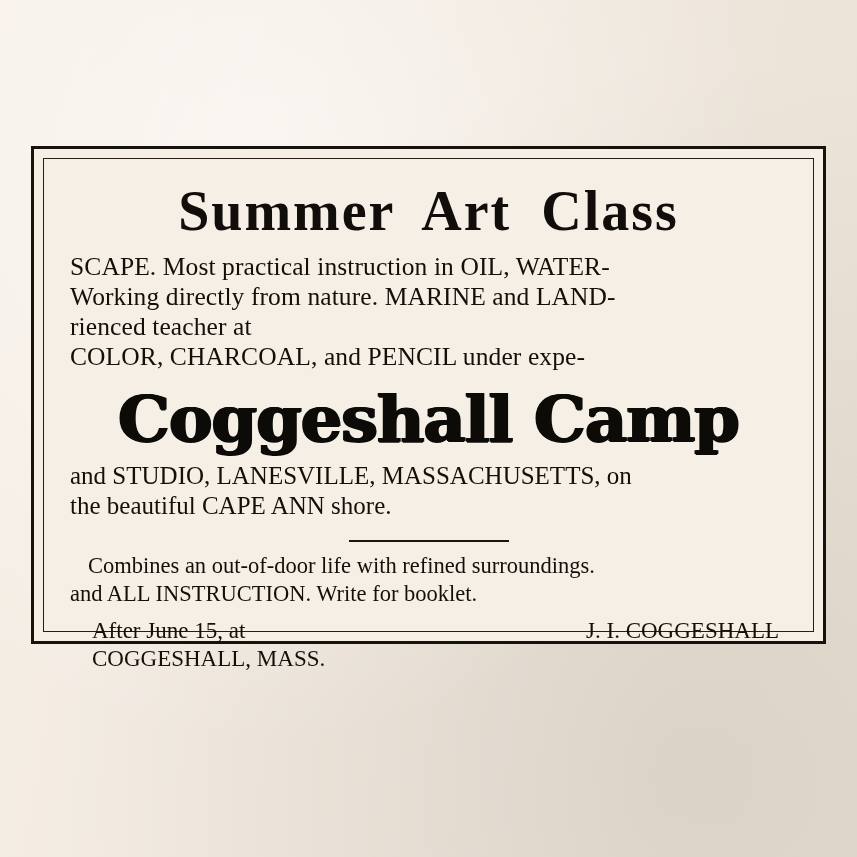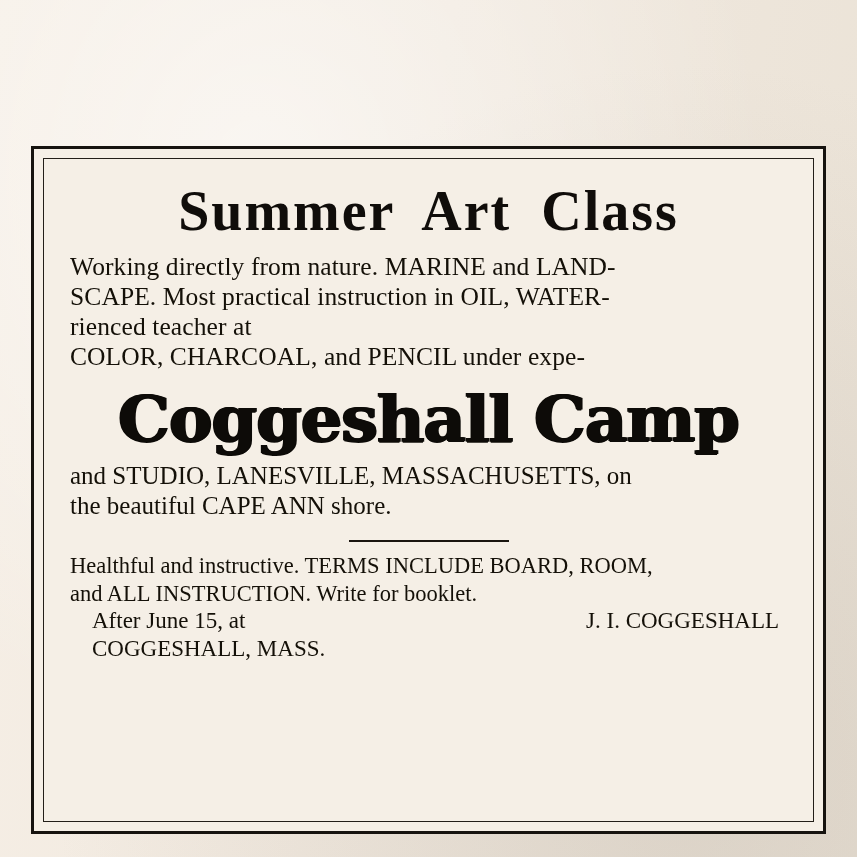--- a/index.html
+++ b/index.html
@@ -26,21 +26,21 @@
     background:
       radial-gradient(ellipse at 30% 20%, rgba(255,255,255,0.55), rgba(255,255,255,0) 60%),
       radial-gradient(ellipse at 80% 90%, rgba(180,170,158,0.30), rgba(255,255,255,0) 65%),
       linear-gradient(100deg, #f6efe6 0%, #f1e9df 45%, #eae2d6 100%);
   }
   #ad-card {
     position: absolute;
     left: 31px;
     top: 146px;
     width: 795px;
-    height: 688px;
+    height: 498px;
     background: #f5efe6;
     border: 3px solid #16130f;
     box-sizing: border-box;
   }
   #ad-inner {
     position: absolute;
     inset: 9px;
     border: 1px solid #231e18;
     box-sizing: border-box;
     padding: 16px 26px 10px 26px;
@@ -104,21 +104,21 @@
     font-family: "Liberation Serif", serif;
     font-size: 22.5px;
     line-height: 1.22;
     color: #141008;
     text-align: left;
   }
   .fineprint .lead {
     padding-left: 18px;
   }
   .footer {
-    margin-top: 0;
+    margin-top: 10px;
     display: flex;
     justify-content: space-between;
     align-items: flex-start;
     font-family: "Liberation Serif", serif;
     font-size: 23px;
     line-height: 1.2;
     color: #141008;
   }
   .footer-left {
     padding-left: 22px;
@@ -136,39 +136,39 @@
 
 <div id="page">
   <div id="paper-texture"></div>
 
   <div id="ad-card">
     <div id="ad-inner">
 
       <div class="headline">Summer Art Class</div>
 
       <div class="body-block">
+        <div>SCAPE. Most practical instruction in OIL, WATER-</div>
         <div>Working directly from nature.  MARINE and LAND-</div>
-        <div>SCAPE. Most practical instruction in OIL, WATER-</div>
         <div>rienced teacher at</div>
         <div>COLOR, CHARCOAL, and PENCIL under expe-</div>
       </div>
 
       <div class="blackletter">Coggeshall Camp</div>
 
       <div class="subline">
         <div>and STUDIO, LANESVILLE, MASSACHUSETTS, on</div>
         <div>the beautiful CAPE ANN shore.</div>
       </div>
 
       <div class="rule-wrap">
         <span class="rule"></span>
       </div>
 
       <div class="fineprint">
-        <div>Healthful and instructive.  TERMS INCLUDE BOARD, ROOM,</div>
+        <div class="lead">Combines an out-of-door life with refined surroundings.</div>
         <div>and ALL INSTRUCTION.    Write for booklet.</div>
       </div>
 
       <div class="footer">
         <div class="footer-left">
           <div class="footer-line">After June 15, at</div>
           <div class="footer-line">COGGESHALL, MASS.</div>
         </div>
         <div class="footer-right">
           <div class="footer-line">J. I. COGGESHALL</div>

